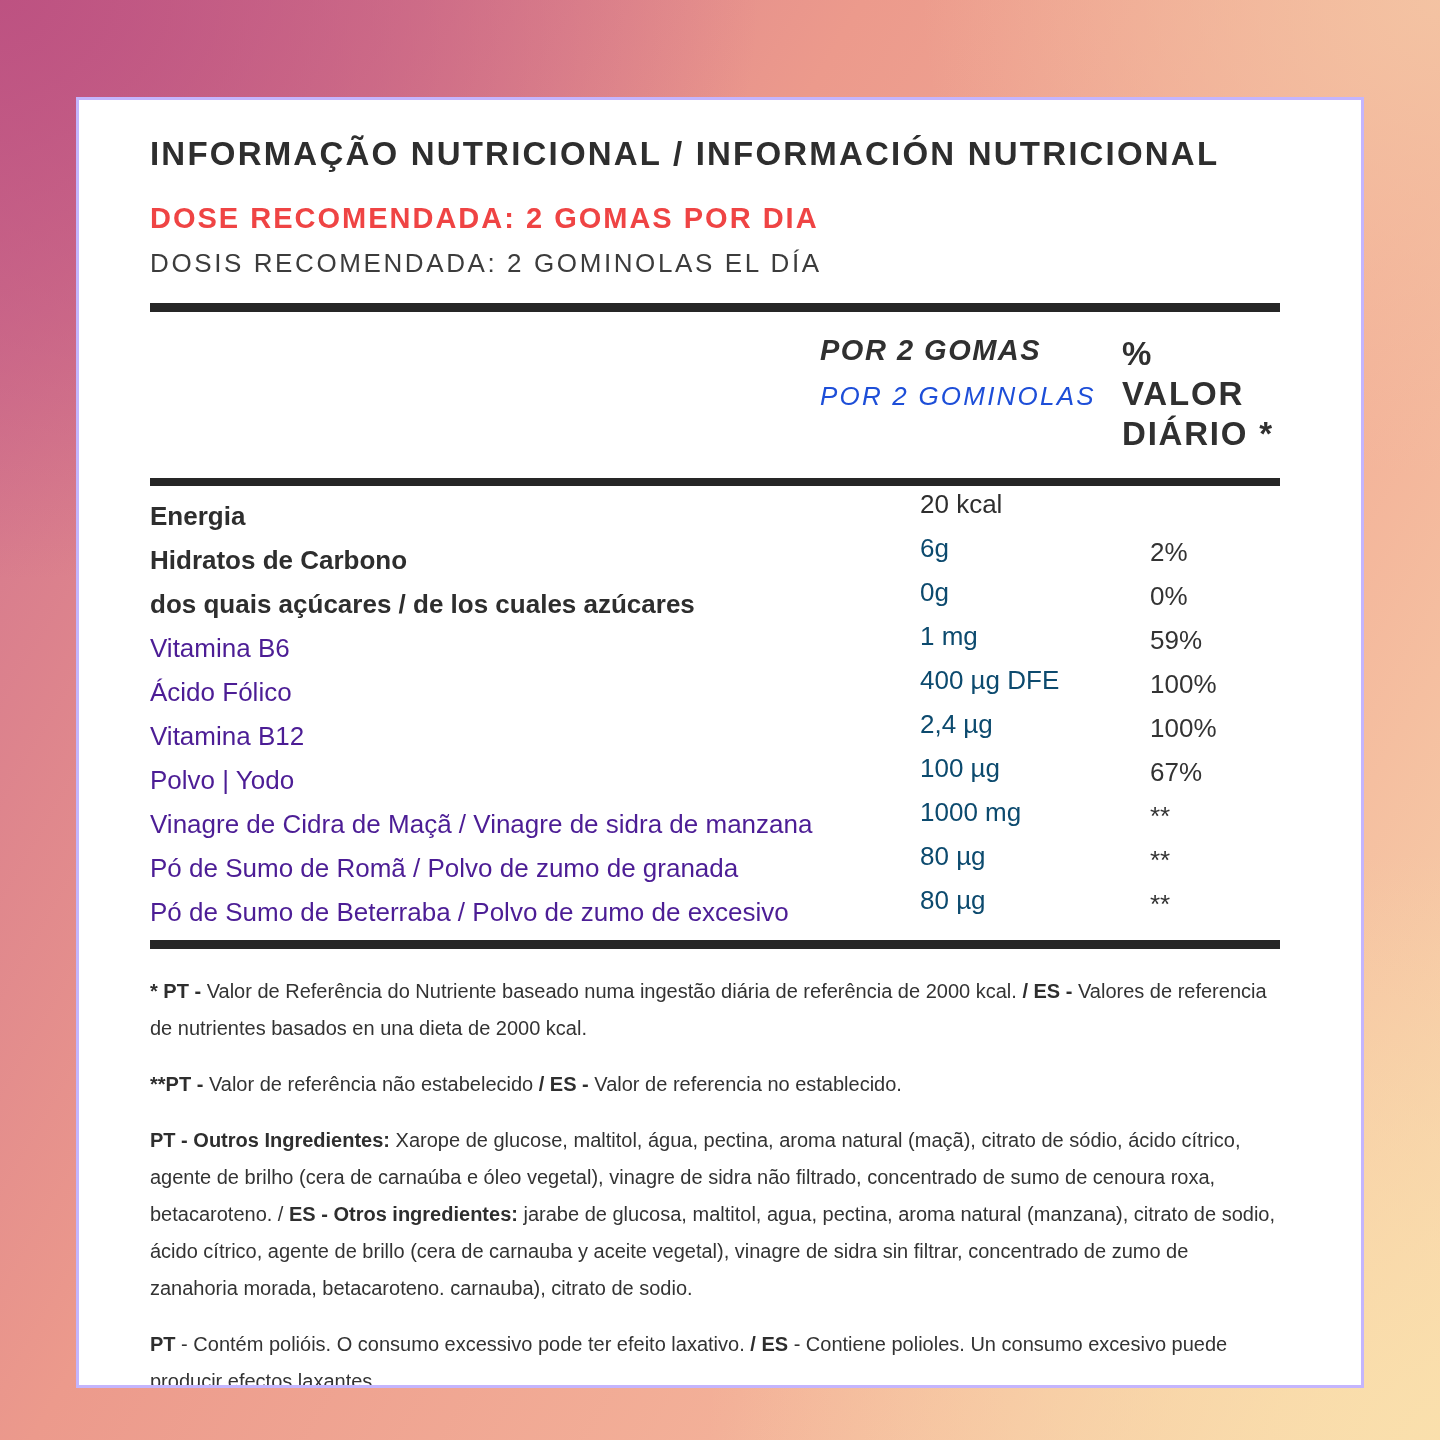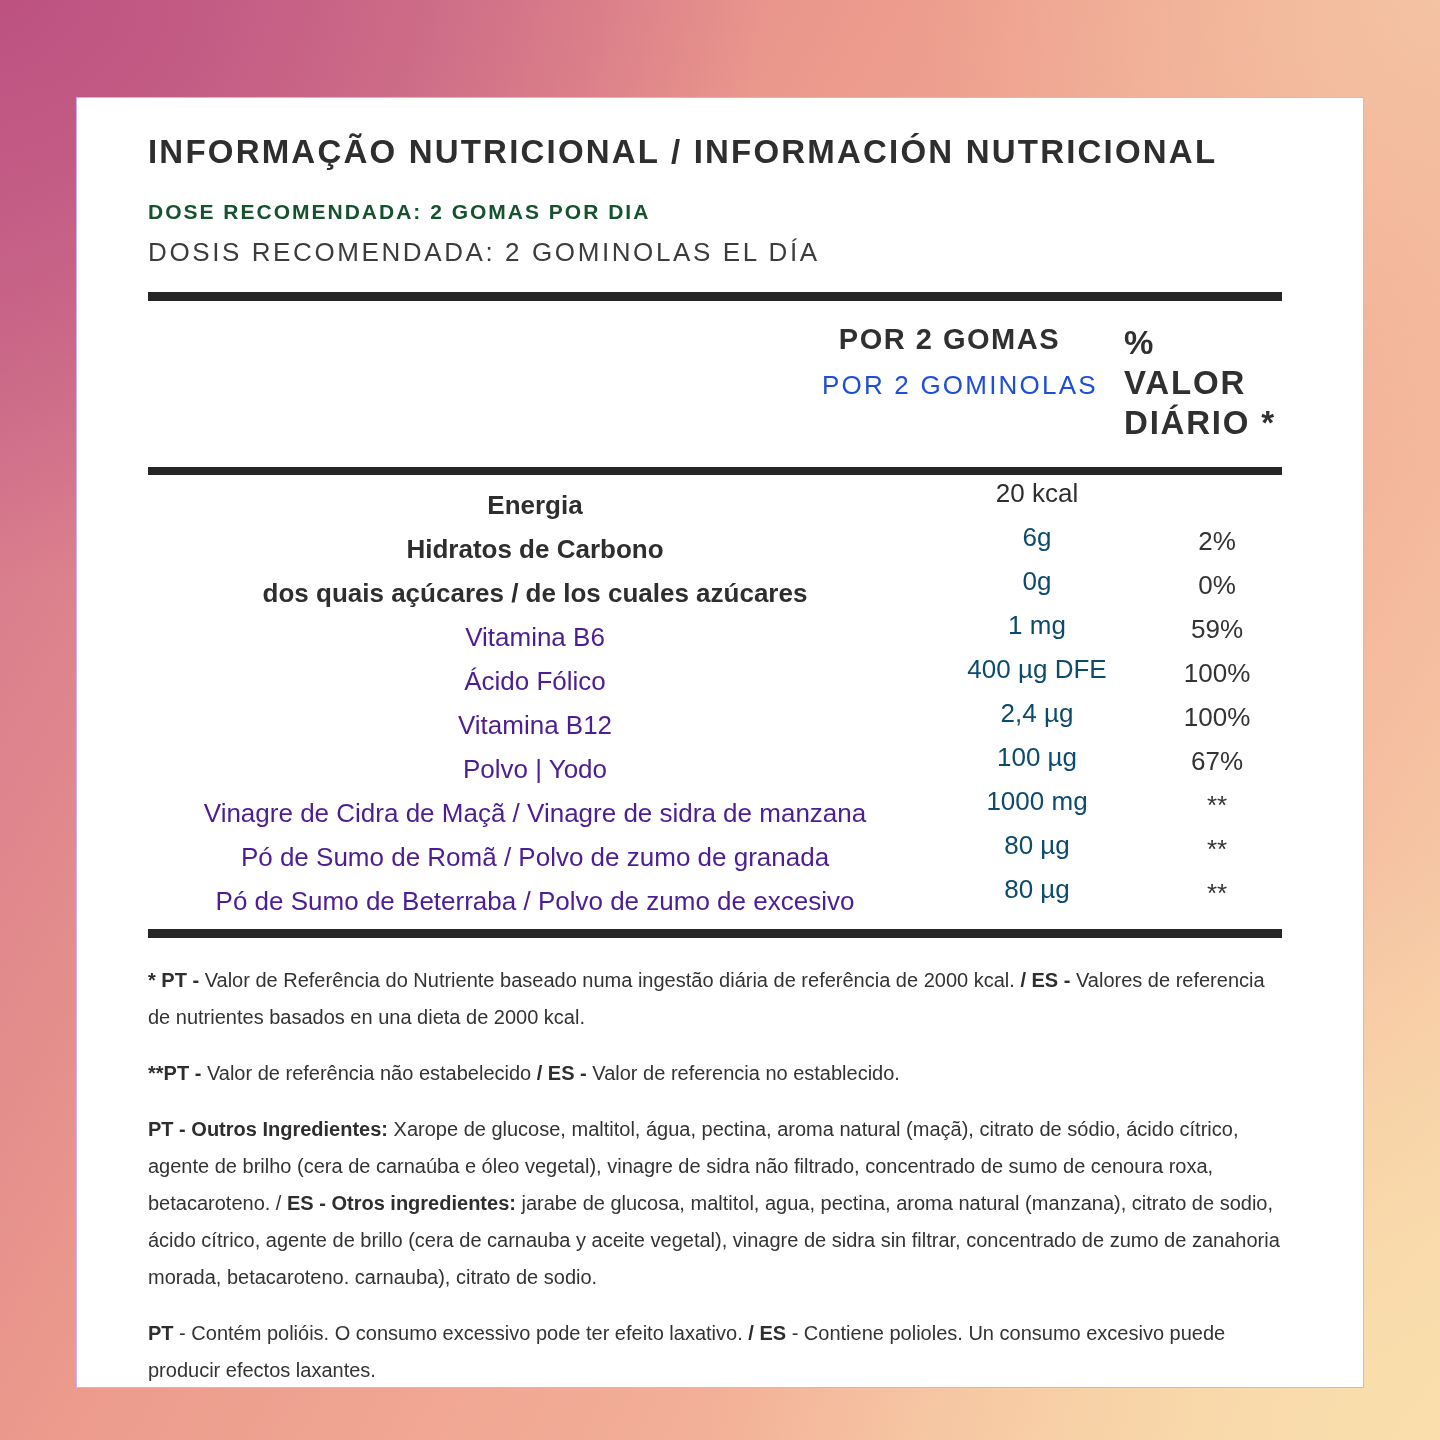--- a/index.html
+++ b/index.html
@@ -7,49 +7,49 @@
     width:1440px;height:1440px;position:relative;overflow:hidden;
     font-family:"Liberation Sans",sans-serif;color:#303030;
     background:
       radial-gradient(85% 65% at 0% 0%, rgba(187,79,128,0.90) 0%, rgba(187,79,128,0.45) 34%, rgba(187,79,128,0) 62%),
       radial-gradient(60% 55% at 100% 0%, rgba(244,196,163,0.95) 0%, rgba(244,196,163,0) 60%),
       radial-gradient(75% 60% at 100% 100%, rgba(250,224,172,0.95) 0%, rgba(250,224,172,0) 68%),
       linear-gradient(120deg, #cd6c8e 0%, #ec9a8c 38%, #f3b098 68%, #f8d7ad 100%);
   }
   .card{
     position:absolute;left:76px;top:97px;width:1288px;height:1291px;
-    box-sizing:border-box;background:#ffffff;border:1px solid #c4b5fd;
+    box-sizing:border-box;background:#ffffff;border:3px solid #c4b5fd;
     padding:36px 81px 36px 71px;overflow:hidden;
   }
   .title{
     font-size:33px;font-weight:700;letter-spacing:2.2px;line-height:1.1;
     font-stretch:condensed;color:#2e2e2e;margin:0 0 30px 0;white-space:nowrap;
   }
   .dose-pt{
-    font-size:21px;font-weight:700;letter-spacing:2px;font-stretch:condensed;
-    color:#14532d;margin:0 0 13px 0;white-space:nowrap;
+    font-size:29px;font-weight:700;letter-spacing:2px;font-stretch:condensed;
+    color:#ef4444;margin:0 0 13px 0;white-space:nowrap;
   }
   .dose-es{
     font-size:26px;font-weight:400;letter-spacing:2.6px;font-stretch:condensed;
     color:#3c3c3c;margin:0 0 24px 0;white-space:nowrap;
   }
   .rule{height:9px;background:#262626;border:0;margin:0;}
   .rule-thin{height:8px;}
   .hdr-row{
     display:grid;grid-template-columns:1fr 300px 160px;
     padding:22px 0 24px 0;align-items:start;
   }
-  .hdr-amount{text-align:right;padding-right:62px;}
+  .hdr-amount{text-align:left;padding-right:62px;font-style:italic;}
   .hdr-amount .l1{font-size:29px;font-weight:700;letter-spacing:1.5px;white-space:nowrap;}
   .hdr-amount .l2{font-size:26px;font-weight:400;letter-spacing:2.2px;margin-top:14px;color:#1d4ed8;white-space:nowrap;}
   .hdr-dv{font-size:33px;font-weight:700;letter-spacing:1.8px;line-height:40px;padding-left:2px;}
   .nrows{padding:8px 0 6px 0;}
   .nrow{
     display:grid;grid-template-columns:1fr 230px 130px;
-    align-items:center;min-height:44px;text-align:center;
+    align-items:center;min-height:44px;
   }
   .nlabel{font-size:26px;color:#4c1d95;}
   .nlabel.b{font-weight:700;color:#2e2e2e;}
   .namount{font-size:26px;transform:translateY(-12px);color:#0c4a6e;}
   .namount.b{font-weight:400;color:#2e2e2e;}
   .ndv{font-size:26px;transform:translateY(-8px);color:#333333;}
   .b{font-weight:700;color:#2e2e2e;}
   .footnotes{margin-top:24px;}
   .fn{font-size:20px;line-height:37px;margin:0 0 19px 0;color:#333333;}
   .fn:last-child{margin-bottom:0;}

